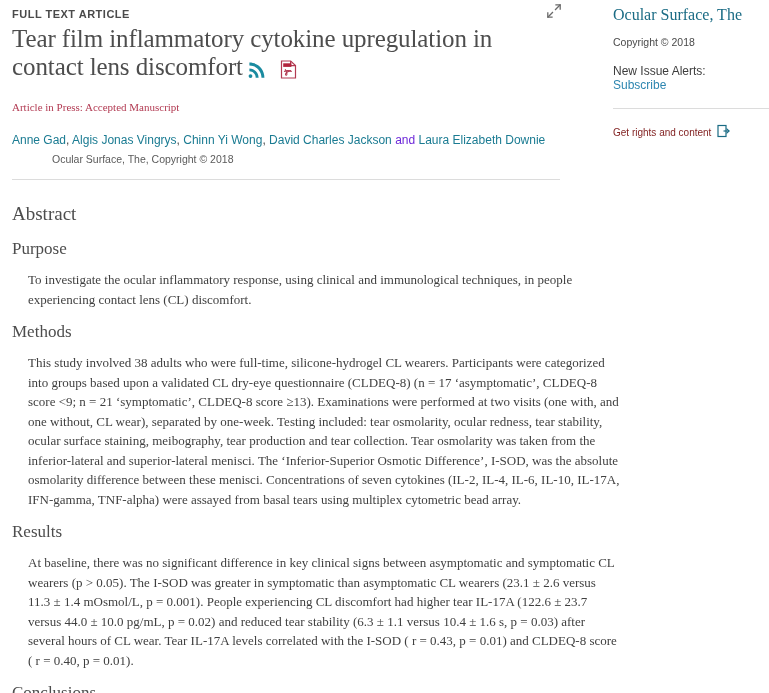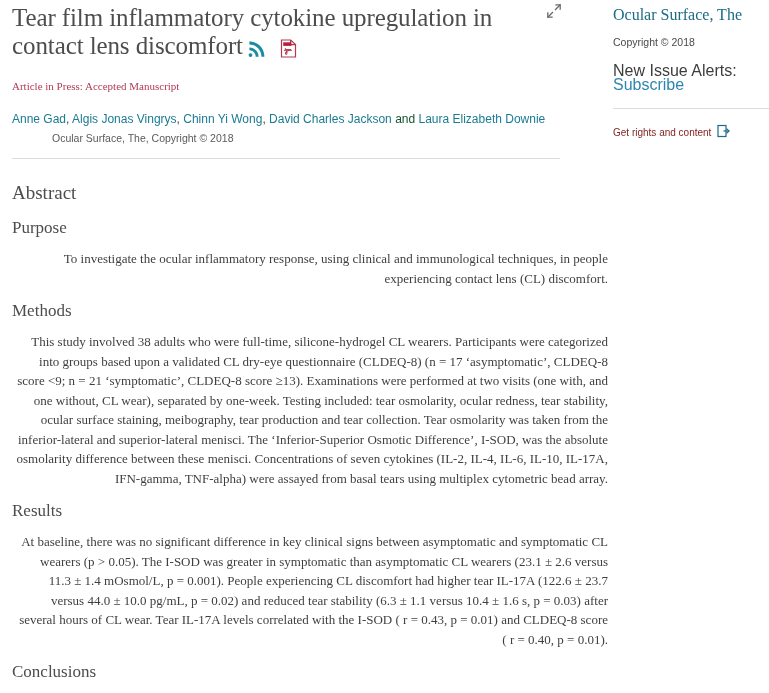--- a/index.html
+++ b/index.html
@@ -70,21 +70,21 @@
     font-size: 12px;
     color: #4a4a4a;
     margin-top: 19px;
     line-height: 15px;
   }
   .authors a {
     color: #1a7b92;
     text-decoration: none;
     margin-top: 20px;
   }
-  .authors .conj { color: #14532d; }
+  .authors .conj { color: #6d28d9; }
 
   .source-line {
     font-family: "Liberation Sans", sans-serif;
     font-size: 10.5px;
     color: #5a5a5a;
     margin-top: 5px;
     line-height: 13px;
     margin-left: 40px;
   }
 
@@ -111,23 +111,23 @@
     color: #4d4d4d;
     margin: 12px 0 0 0;
     line-height: 22px;
   }
 
   .body-text {
     font-family: "Liberation Serif", serif;
     font-size: 13px;
     line-height: 19.5px;
     color: #3f3f3f;
-    margin: 10px 0 0 4px;
+    margin: 10px 0 0 16px;
     width: 592px;
-    text-align: right;
+    text-align: left;
   }
 
   
   .side-col {
     position: absolute;
     right: 0;
     top: 0;
     width: 169px;
     padding: 2px 8px 0 13px;
   }
@@ -144,21 +144,21 @@
   .side-meta {
     font-family: "Liberation Sans", sans-serif;
     font-size: 10.5px;
     color: #4a4a4a;
     margin-top: 10px;
     line-height: 14px;
   }
 
   .side-alerts {
     font-family: "Liberation Sans", sans-serif;
-    font-size: 16px;
+    font-size: 12px;
     color: #3d3d3d;
     margin-top: 15px;
     line-height: 14px;
   }
   .side-alerts a { color: #2d86b0; text-decoration: none; }
 
   .side-divider {
     border: 0;
     border-top: 1px solid #dcdcdc;
     margin: 16px 0 0 0;
@@ -187,20 +187,21 @@
     cursor: pointer;
   }
 </style>
 </head>
 <body>
 
 <div class="page">
 
   <div class="main-col">
 
+    <div class="kicker">FULL TEXT ARTICLE</div>
 
     <h1 class="article-title"><span>Tear film inflammatory cytokine upregulation in contact lens discomfort</span><span class="title-icons"><span class="icon-rss"><svg width="19" height="19" viewBox="0 0 19 19">
               <g fill="#1a8ba0">
                 <path d="M2.5 14.2a1.9 1.9 0 1 0 0 3.8 1.9 1.9 0 0 0 0-3.8z"></path>
                 <path d="M1.4 8.4v2.9c3.5 0 6.3 2.9 6.3 6.4h2.9c0-5.1-4.1-9.3-9.2-9.3z"></path>
                 <path d="M1.4 2.6v2.9c6.7 0 12.1 5.4 12.1 12.2h2.9C16.4 9.1 9.7 2.6 1.4 2.6z"></path>
               </g>
             </svg></span><span class="icon-pdf"><svg width="17" height="19" viewBox="0 0 17 19">
               <path d="M1.5 1h9.2L15.5 5.6V18H1.5z" fill="#ffffff" stroke="#b23a52" stroke-width="1.2"></path>
               <path d="M10.6 1v4.7h4.9" fill="none" stroke="#b23a52" stroke-width="1.2"></path>

